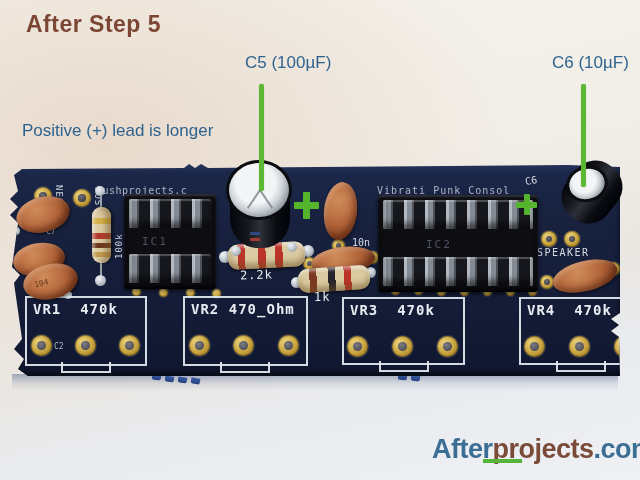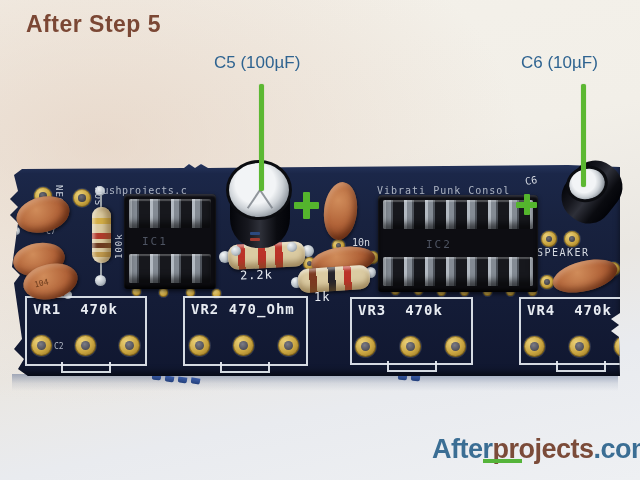--- a/index.html
+++ b/index.html
@@ -5,21 +5,21 @@
   html,body{margin:0;padding:0;}
   .photo{position:relative;width:640px;height:480px;overflow:hidden;
     font-family:"Liberation Sans",sans-serif;
     background:
       radial-gradient(ellipse at 16% 30%, rgba(224,199,180,.55), rgba(224,199,180,0) 55%),
       linear-gradient(168deg,#f4f1ea 0%,#f2efe8 38%,#eae7e2 62%,#e9ebef 78%,#eef0f3 100%);}
   .abs{position:absolute;}
 
   
   .title{left:26px;top:11px;font-size:23px;font-weight:bold;color:#7b4734;letter-spacing:.5px;}
-  .lbl{font-size:17px;color:#2e6390;}
+  .lbl{font-size:17px;color:#2e6390;margin-left:31px;}
   .c5lbl{left:214px;top:53px;}
   .c6lbl{left:521px;top:53px;}
   .note{left:22px;top:121px;font-size:17px;color:#2e6390;}
   .gline{width:5px;background:#5cb832;border-radius:2px;box-shadow:0 0 1px rgba(70,150,30,.6);z-index:9;}
   .gline.c5{left:259px;top:84px;height:107px;}
   .gline.c6{left:581px;top:84px;height:103px;}
   .plusmark{z-index:9;}
   .plusmark i{position:absolute;background:#54b52d;border-radius:1px;display:block;}
   .plus-c5{left:294px;top:192px;width:25px;height:27px;}
   .plus-c5 i.h{left:0;top:10px;width:25px;height:7px;}
@@ -100,20 +100,21 @@
   .lab22{font:12px "DejaVu Sans Mono",monospace;color:#e8ecf2;letter-spacing:1px;z-index:4;}
 </style>
 </head>
 <body>
 
 <div class="photo">
 
   <div class="abs title">After Step 5</div>
   <div class="abs lbl c5lbl">C5 (100µF)</div>
   <div class="abs lbl c6lbl">C6 (10µF)</div>
+  <div class="abs note">Positive (+) lead is longer</div>
   <div class="abs gline c5"></div>
   <div class="abs gline c6"></div>
   <div class="abs plusmark plus-c5">
       <i class="h"></i>
       <i class="v"></i>
     </div>
   <div class="abs plusmark plus-c6">
       <i class="h"></i>
       <i class="v"></i>
     </div>
@@ -241,21 +242,21 @@
           <span class="hole"></span>
         </div>
       <div class="vrpad pad" style="left:48px;">
           <span class="hole"></span>
         </div>
       <div class="vrpad pad" style="left:93px;">
           <span class="hole"></span>
         </div>
       <div class="vrtab" style="left:35px;"></div>
     </div>
-    <div class="abs vrbox" style="left:334px;top:134px;width:119px;height:64px;margin-left:8px;">
+    <div class="abs vrbox" style="left:334px;top:134px;width:119px;height:64px;">
       <div class="vrrow"><span>VR3</span><span>  </span><span>470k</span></div>
       <div class="vrpad pad" style="left:3px;">
           <span class="hole"></span>
         </div>
       <div class="vrpad pad" style="left:48px;">
           <span class="hole"></span>
         </div>
       <div class="vrpad pad" style="left:93px;">
           <span class="hole"></span>
         </div>

